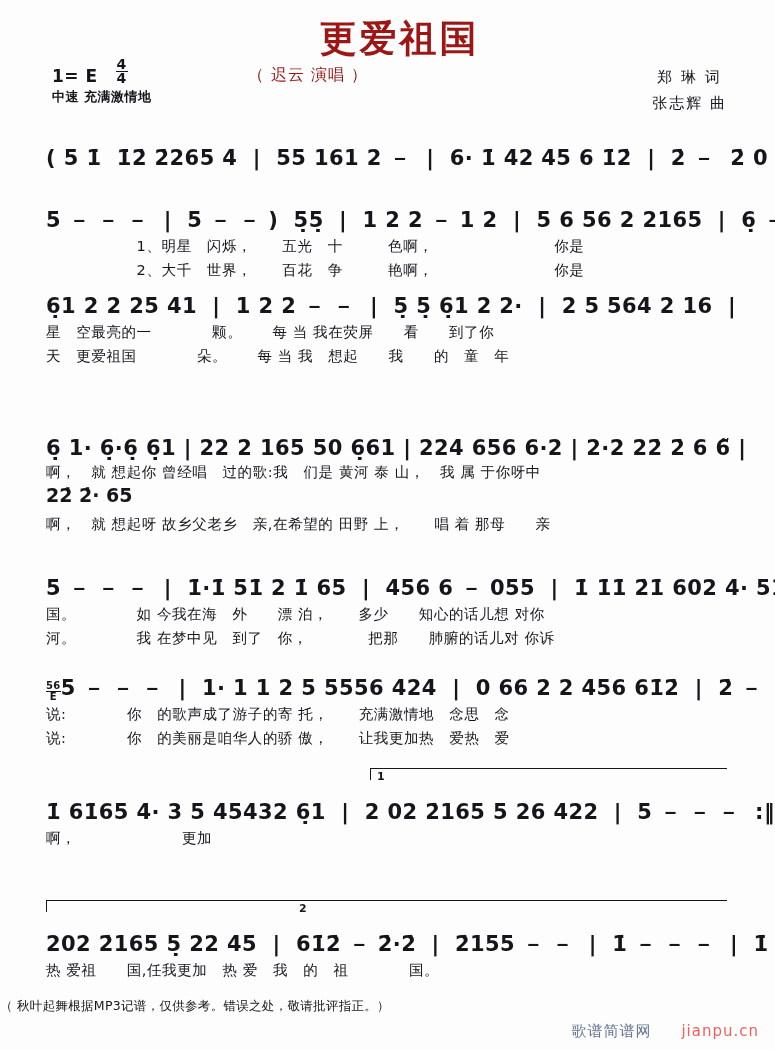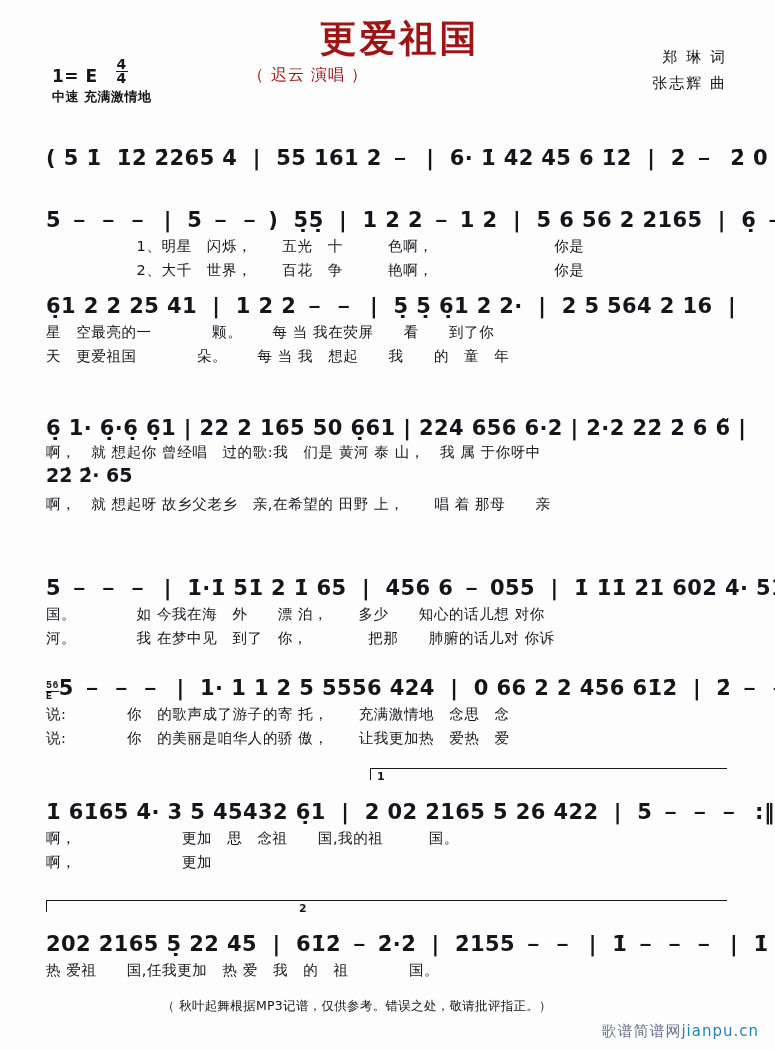--- a/index.html
+++ b/index.html
@@ -70,24 +70,24 @@
     left: 52px;
     top: 88px;
     font-size: 13px;
     font-weight: bold;
     letter-spacing: 0.5px;
     text-align: center;
   }
   .credits {
     position: absolute;
     right: 48px;
-    top: 44px;
+    top: 64px;
     font-size: 15px;
     line-height: 1.75;
-    text-align: right;
+    text-align: center;
     letter-spacing: 2px;
     font-family: "DejaVu Serif", "Liberation Serif", serif;
   }
 
   
   .system { position: absolute; left: 0; width: 775px; }
   .staff {
     position: relative;
     height: 44px;
     padding: 0 46px;
@@ -119,21 +119,21 @@
     white-space: pre;
     height: 28px;
     text-align: left;
   }
   .mod {
     font-size: 10px;
     font-weight: bold;
     vertical-align: super;
     line-height: 1;
     display: inline-block;
-    font-family: Liberation Mono, monospace;
+    text-align: center;
   }
   .mod b { display: block; border-bottom: 1.2px solid #15151c; }
 
   
   .volta {
     position: absolute;
     border-left: 1.6px solid #15151c;
     border-top: 1.6px solid #15151c;
     height: 12px;
     font-size: 11px;
@@ -147,35 +147,34 @@
     background: #fdfdfd;
     padding: 0 2px;
     font-size: 11px;
   }
 
   .footnote {
     position: absolute;
     left: 0;
     width: 714px;
     top: 998px;
-    text-align: center;
     font-size: 12.5px;
     letter-spacing: 0.3px;
   }
   .watermark {
     position: absolute;
     right: 16px;
     bottom: 8px;
     font-size: 15px;
     color: #5b6b8c;
     letter-spacing: 1px;
     opacity: 0.85;
   }
   .watermark .cn { color: #4a5a7a; }
-  .watermark .en { color: #0369a1; }
+  .watermark .en { color: #ef4444; margin-left: 30px; }
 </style>
 </head>
 <body>
 
 <div class="sheet">
 
   <div class="title">更爱祖国</div>
   <div class="performer">（ 迟云 演唱 ）</div>
 
   <div class="keysig">
@@ -207,21 +206,21 @@
   </div>
 
   <div class="system" style="top:276px">
     <div class="staff">
       <span class="notes">6̣1 2 2 25 41  |  1 2 2 － －  |  5̣ 5̣ 6̣1 2 2·  |  2 5 564 2 16  |</span>
     </div>
     <div class="lyricline">星　空最亮的一　　　　颗。　　每 当 我在荧屏　　看　　到了你</div>
     <div class="lyricline">天　更爱祖国　　　　朵。　　每 当 我　想起　　我　　的　童　年</div>
   </div>
 
-  <div class="system" style="top:396px">
+  <div class="system" style="top:416px">
     <div class="staff">
       <span class="notes">6̣ 1· 6̣·6̣ 6̣1 | 22 2 165 50 6̣61 | 224 656 6·2 | 2·2 22̇ 2̇ 6 6̃ |</span>
     </div>
     <div class="lyricline">啊，　就 想起你 曾经唱　过的歌:我　们是 黄河 泰 山，　我 属 于你呀中</div>
     <div class="alt-staff" style="">22̇ 2̇· 65</div>
     <div class="lyricline">啊，　就 想起呀 故乡父老乡　亲,在希望的 田野 上，　　唱 着 那母　　亲</div>
   </div>
 
   <div class="system" style="top:558px">
     <div class="staff">
@@ -240,21 +239,20 @@
     <div class="lyricline">说:　　　　你　的美丽是咱华人的骄 傲，　　让我更加热　爱热　爱</div>
   </div>
 
   <div class="system" style="top:768px">
     <div class="volta" style="left:370px; right:48px; top:0">
       <span>1</span>
     </div>
     <div class="staff" style="margin-top:14px">
       <span class="notes">1̇ 61̇65 4· 3 5 45432 6̣1  |  2 02 2̇165 5 26 422  |  5 － － －  :‖</span>
     </div>
-    <div class="lyricline">啊，　　　　　　　更加　思　念祖　　国,我的祖　　　国。</div>
     <div class="lyricline">啊，　　　　　　　更加</div>
   </div>
 
   <div class="system" style="top:900px">
     <div class="volta" style="left:46px; right:48px; top:0">
       <span style="left:250px">2</span>
     </div>
     <div class="staff" style="margin-top:14px">
       <span class="notes">202 2̇165 5̣ 22 45  |  61̇2̇ － 2̇·2̇  |  2̇155 － －  |  1̇ － － －  |  1̇ － － － ‖</span>
     </div>

